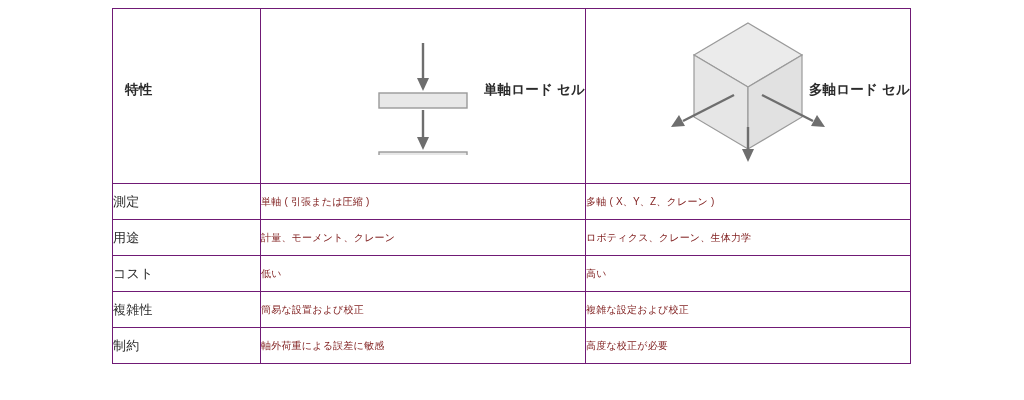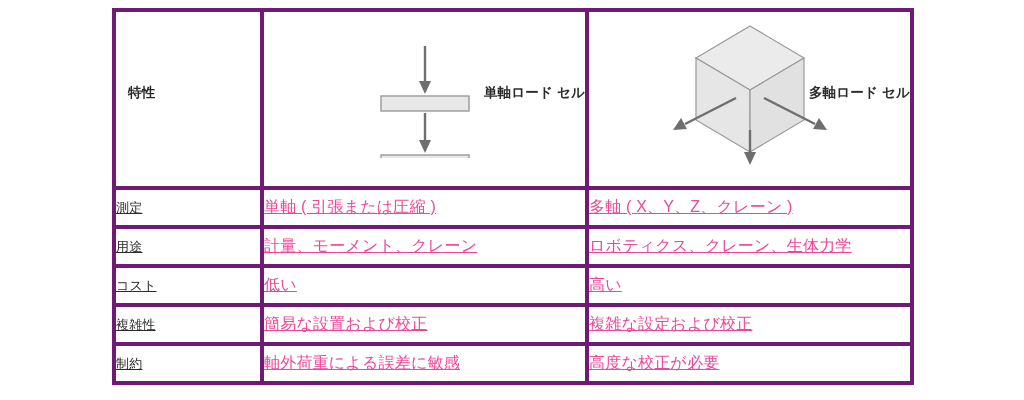--- a/index.html
+++ b/index.html
@@ -26,21 +26,21 @@
     position: absolute;
     left: 112px;
     top: 8px;
     width: 798px;
     border-collapse: collapse;
     table-layout: fixed;
   }
 
   .comparison-table td,
   .comparison-table th {
-    border: 4px solid #701a75;
+    border: 1px solid #701a75;
     padding: 0;
     vertical-align: middle;
     text-align: left;
     font-weight: normal;
   }
 
   col.c-feature { width: 148px; }
   col.c-single  { width: 325px; }
   col.c-multi   { width: 325px; }
 
@@ -67,32 +67,32 @@
     position: absolute;
     left: 0;
     top: 0;
     width: 100%;
     height: 146px;
     pointer-events: none;
   }
   .art svg { display: block; margin: 0 auto; }
 
   
-  .body-row td { height: 35px; text-decoration: underline; }
+  .body-row td { height: 35px; }
   .rowhead {
     font-size: 13px;
     font-weight: bold;
     color: #2b2b2b;
     padding-left: 12px;
     letter-spacing: .2px;
     white-space: nowrap;
   }
   .rowval {
-    font-size: 16px;
-    color: #ec4899;
+    font-size: 10px;
+    color: #7f1d1d;
     padding-left: 14px;
     letter-spacing: .2px;
     white-space: nowrap;
   }
 </style>
 </head>
 <body>
 
 <div class="page">
 

